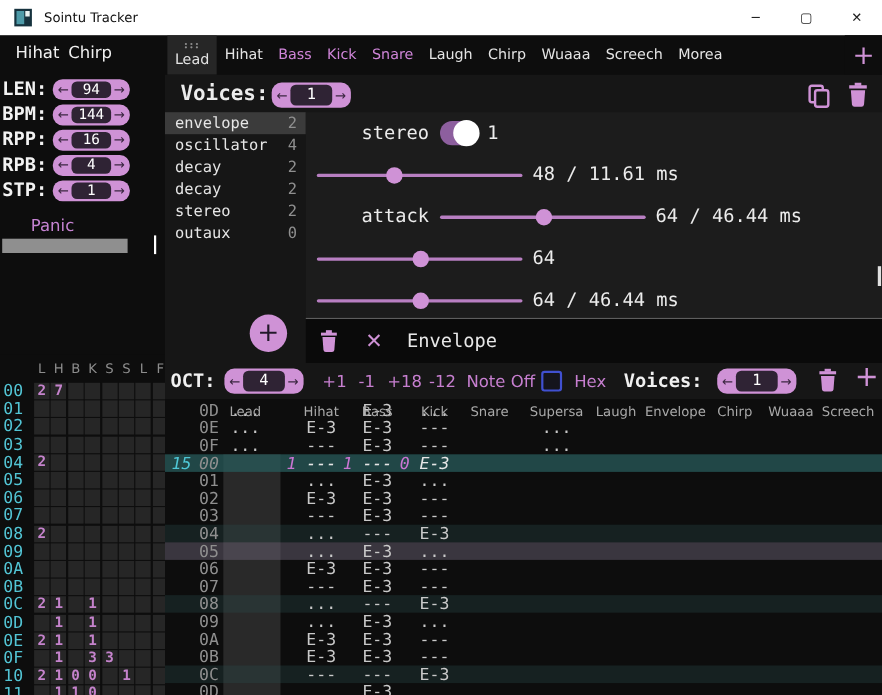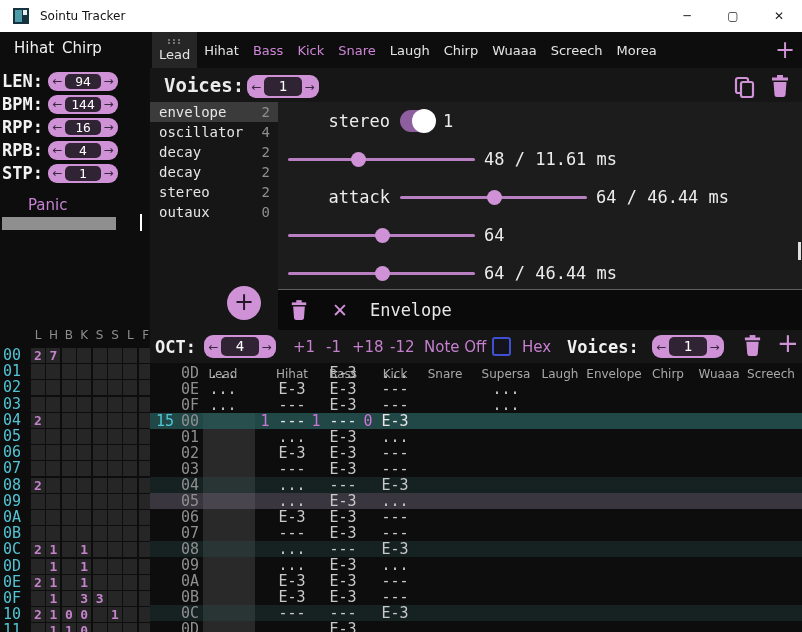--- a/index.html
+++ b/index.html
@@ -549,21 +549,21 @@
         <span class="note" style="left: 329px;">...</span>
       </div>
       <div class="prow mono" style="top: 34px;">
         <span class="pid">0F</span>
         <span class="note" style="left: 46px;">...</span>
         <span class="note" style="left: 115px;">---</span>
         <span class="note" style="left: 166px;">E-3</span>
         <span class="note" style="left: 218px;">---</span>
         <span class="note" style="left: 329px;">...</span>
       </div>
-      <div class="prow mono play" style="top: 50px;">
+      <div class="prow mono play" style="top: 50px; font-style: italic;">
         <span class="pplay">15</span>
         <span class="pid">00</span>
         <span class="pdigit" style="left: 109px;">1</span>
         <span class="pdigit" style="left: 160px;">1</span>
         <span class="pdigit" style="left: 212px;">0</span>
         <span class="note" style="left: 115px;">---</span>
         <span class="note" style="left: 166px;">---</span>
         <span class="note" style="left: 218px;">E-3</span>
       </div>
       <div class="prow mono" style="top: 66px;">

